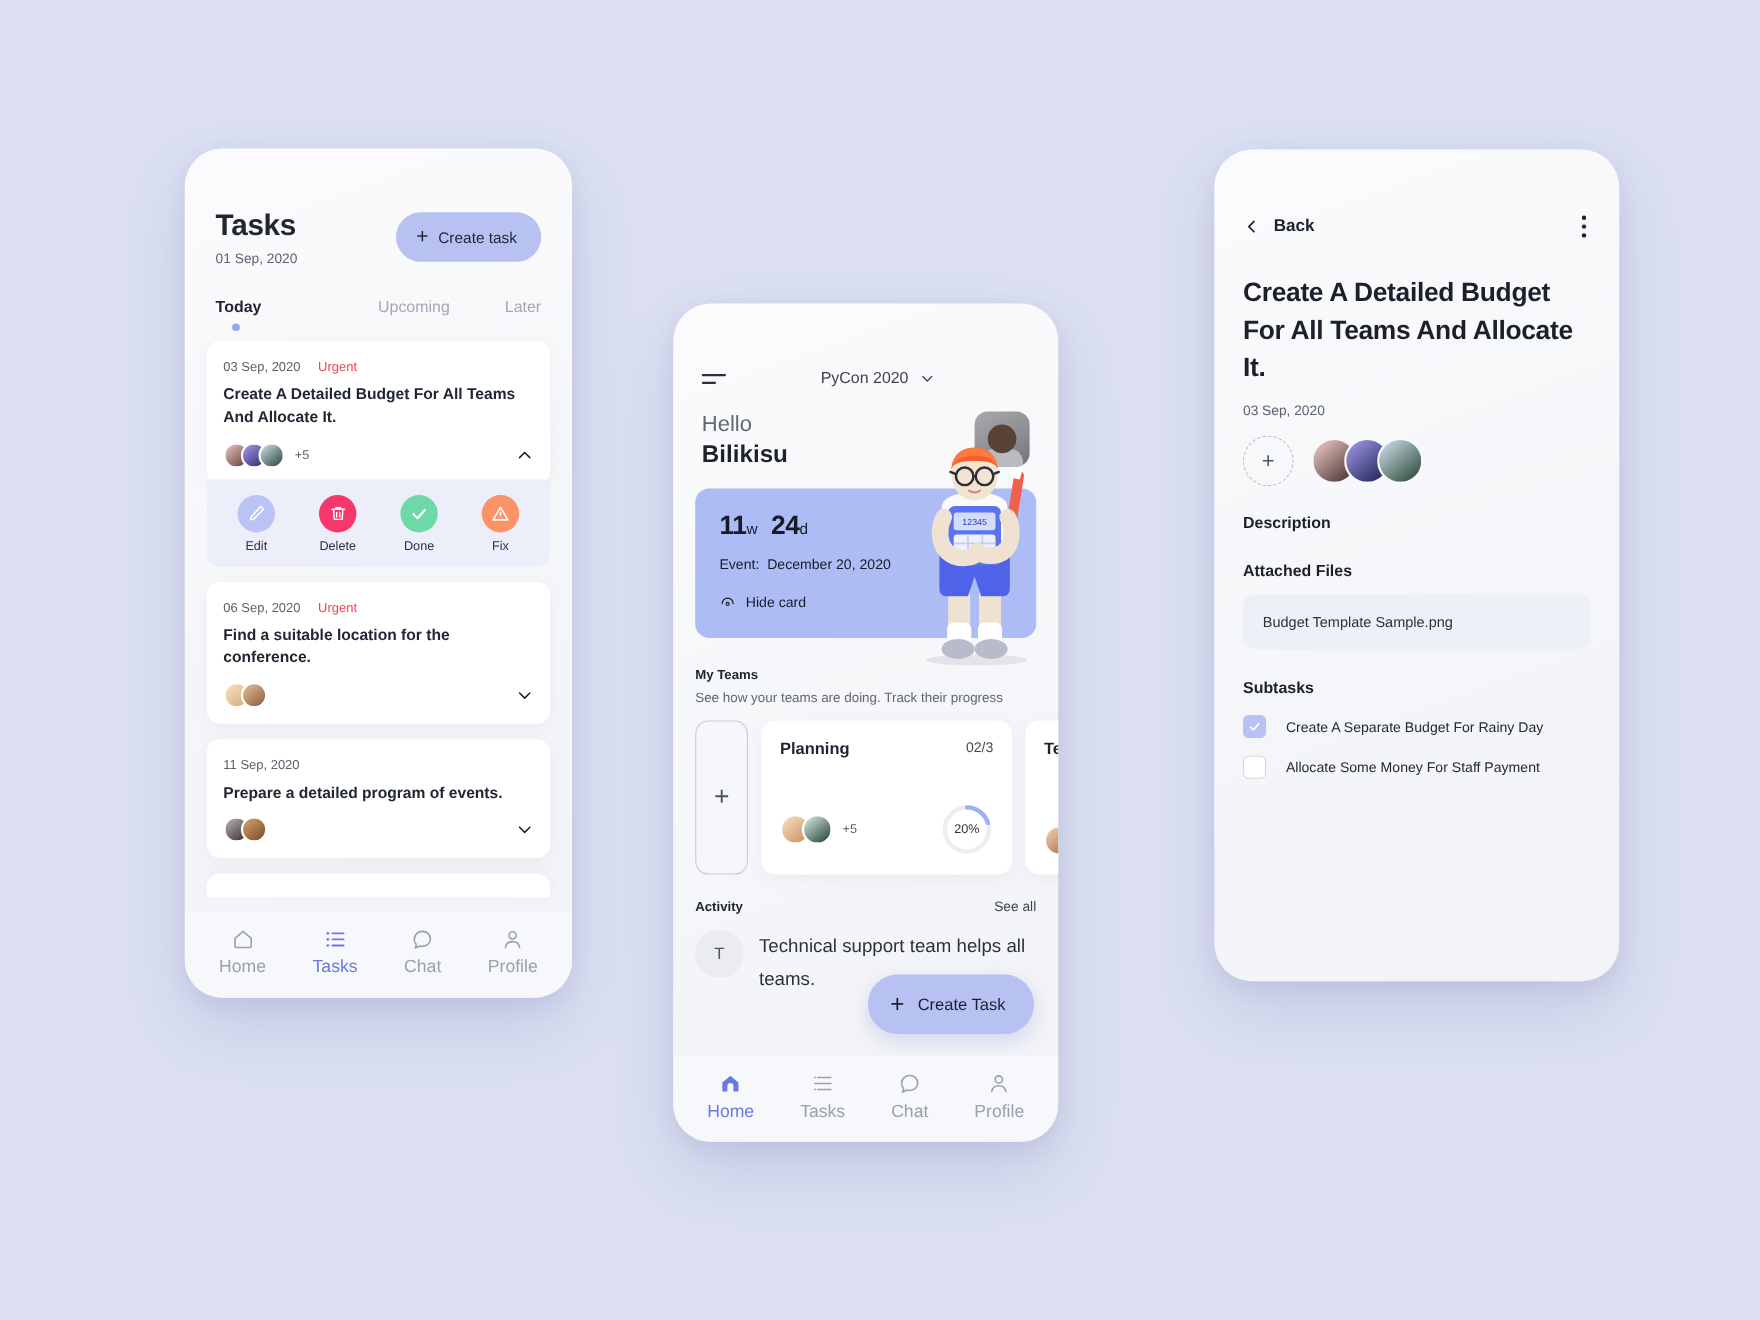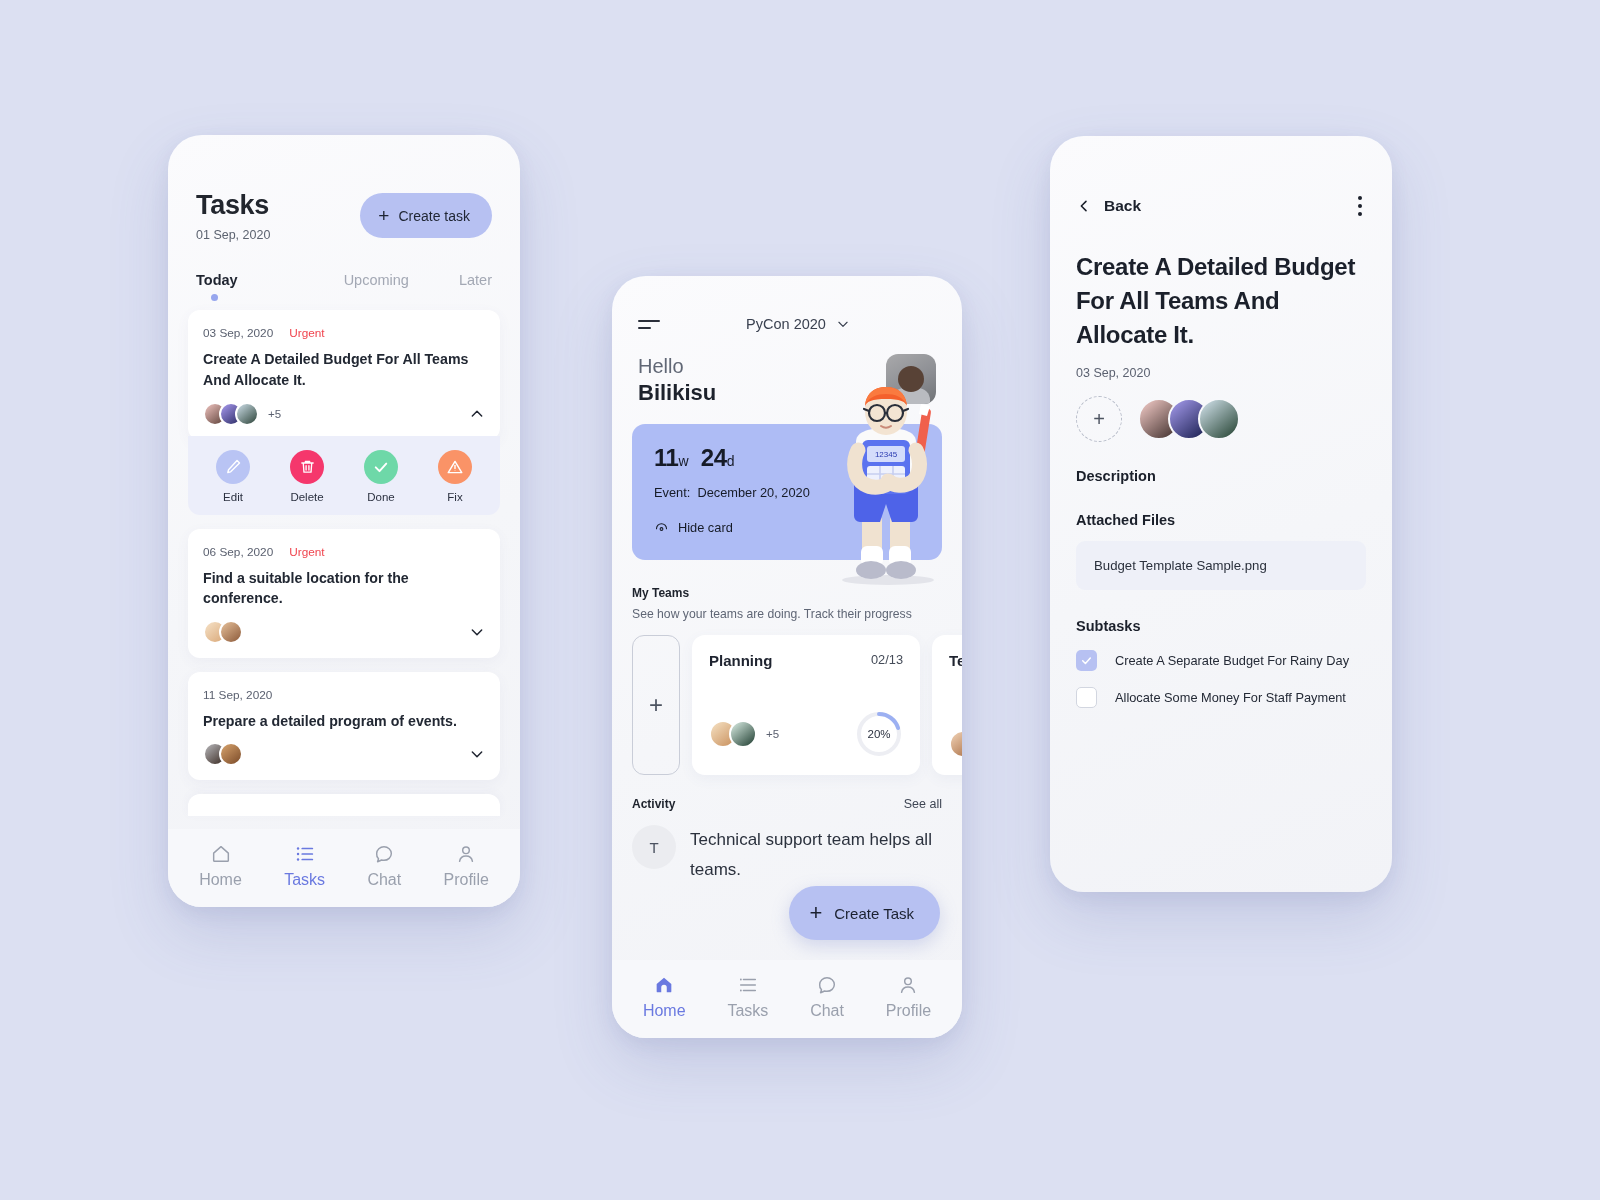--- a/index.html
+++ b/index.html
@@ -14,21 +14,21 @@
   
   .phone {
     position: absolute;
     background: linear-gradient(160deg,#fbfbfd 0%,#f5f6f9 55%,#f2f3f7 100%);
     border-radius: 34px;
     box-shadow: 0 26px 60px rgba(84,95,160,.17), 0 6px 18px rgba(84,95,160,.10);
     overflow: hidden;
   }
   #phone1 { left:168px; top:135px;  width:352px; height:772px; }
   #phone2 { left:612px; top:276px;  width:350px; height:762px; }
-  #phone3 { left:1050px; top:136px; width:342px; height:756px; }
+  #phone3 { left:1104px; top:136px; width:368px; height:756px; }
 
   
   .p1-head { padding: 56px 28px 0 28px; display:flex; justify-content:space-between; align-items:flex-start;}
   .p1-title { font-size: 27px; font-weight: 700; color:#22262e; letter-spacing:-.3px; line-height:1.05;}
   .p1-date { font-size: 12.5px; color:#5c6370; margin-top:9px; }
   .btn-create-task {
     display:flex; align-items:center; gap:9px;
     background:#b7c1f2; color:#1f2533;
     border:none; border-radius:26px;
     padding:13px 22px 13px 18px;
@@ -82,21 +82,21 @@
     position:absolute; left:0; right:0; bottom:0;
     background:#f7f8fb;
     display:flex; justify-content:space-around; align-items:center;
     padding: 14px 10px 18px 10px;
   }
   .nav-item { display:flex; flex-direction:column; align-items:center; gap:6px; cursor:pointer; color:#9aa0ad; }
   .nav-item.active { color:#6a79e0; }
   .nav-lbl { font-size:16px; }
 
   
-  .p2-top { display:flex; align-items:center; padding: 40px 26px 0 26px; }
+  .p2-top { display:flex; align-items:center; padding: 60px 26px 0 26px; }
   .hamburger { width:22px; display:flex; flex-direction:column; gap:5px; cursor:pointer;}
   .hamburger i { display:block; height:2px; background:#2a2f3a; border-radius:2px; }
   .hamburger i:nth-child(2){ width:60%; }
   .p2-project { margin:0 auto; display:flex; align-items:center; gap:10px; font-size:14.5px; color:#3a4150; cursor:pointer; }
 
   .hello-row { display:flex; align-items:flex-start; padding: 22px 26px 0 26px; }
   .hello-sm { font-size:20px; color:#606775; font-weight:400; line-height:1.2; }
   .hello-name { font-size:22px; color:#1d222c; font-weight:700; margin-top:2px;}
   .user-pic {
     margin-left:auto; width:50px; height:50px; border-radius:12px;
@@ -431,21 +431,21 @@
       <div class="sec-title">My Teams</div>
       <div class="sec-sub">See how your teams are doing. Track their progress</div>
     </div>
 
     <div class="teams-row">
       <div class="add-team">+</div>
 
       <div class="team-card">
         <div class="team-head">
           <span class="team-name">Planning</span>
-          <span class="team-count">02/13</span>
+          <span class="team-count">02/3</span>
         </div>
         <div class="team-foot">
           <div class="avatars">
             <span class="av" style="width:28px;height:28px;background:linear-gradient(140deg,#f6e2c4,#c88f5c)"></span>
             <span class="av" style="width:28px;height:28px;background:linear-gradient(140deg,#dcefe6,#1f3d30)"></span>
           </div>
           <span class="plus-n">+5</span>
           <div class="ring">
             <svg width="48" height="48" viewBox="0 0 48 48">
               <circle cx="24" cy="24" r="20" fill="none" stroke="#edeef3" stroke-width="4"></circle>

